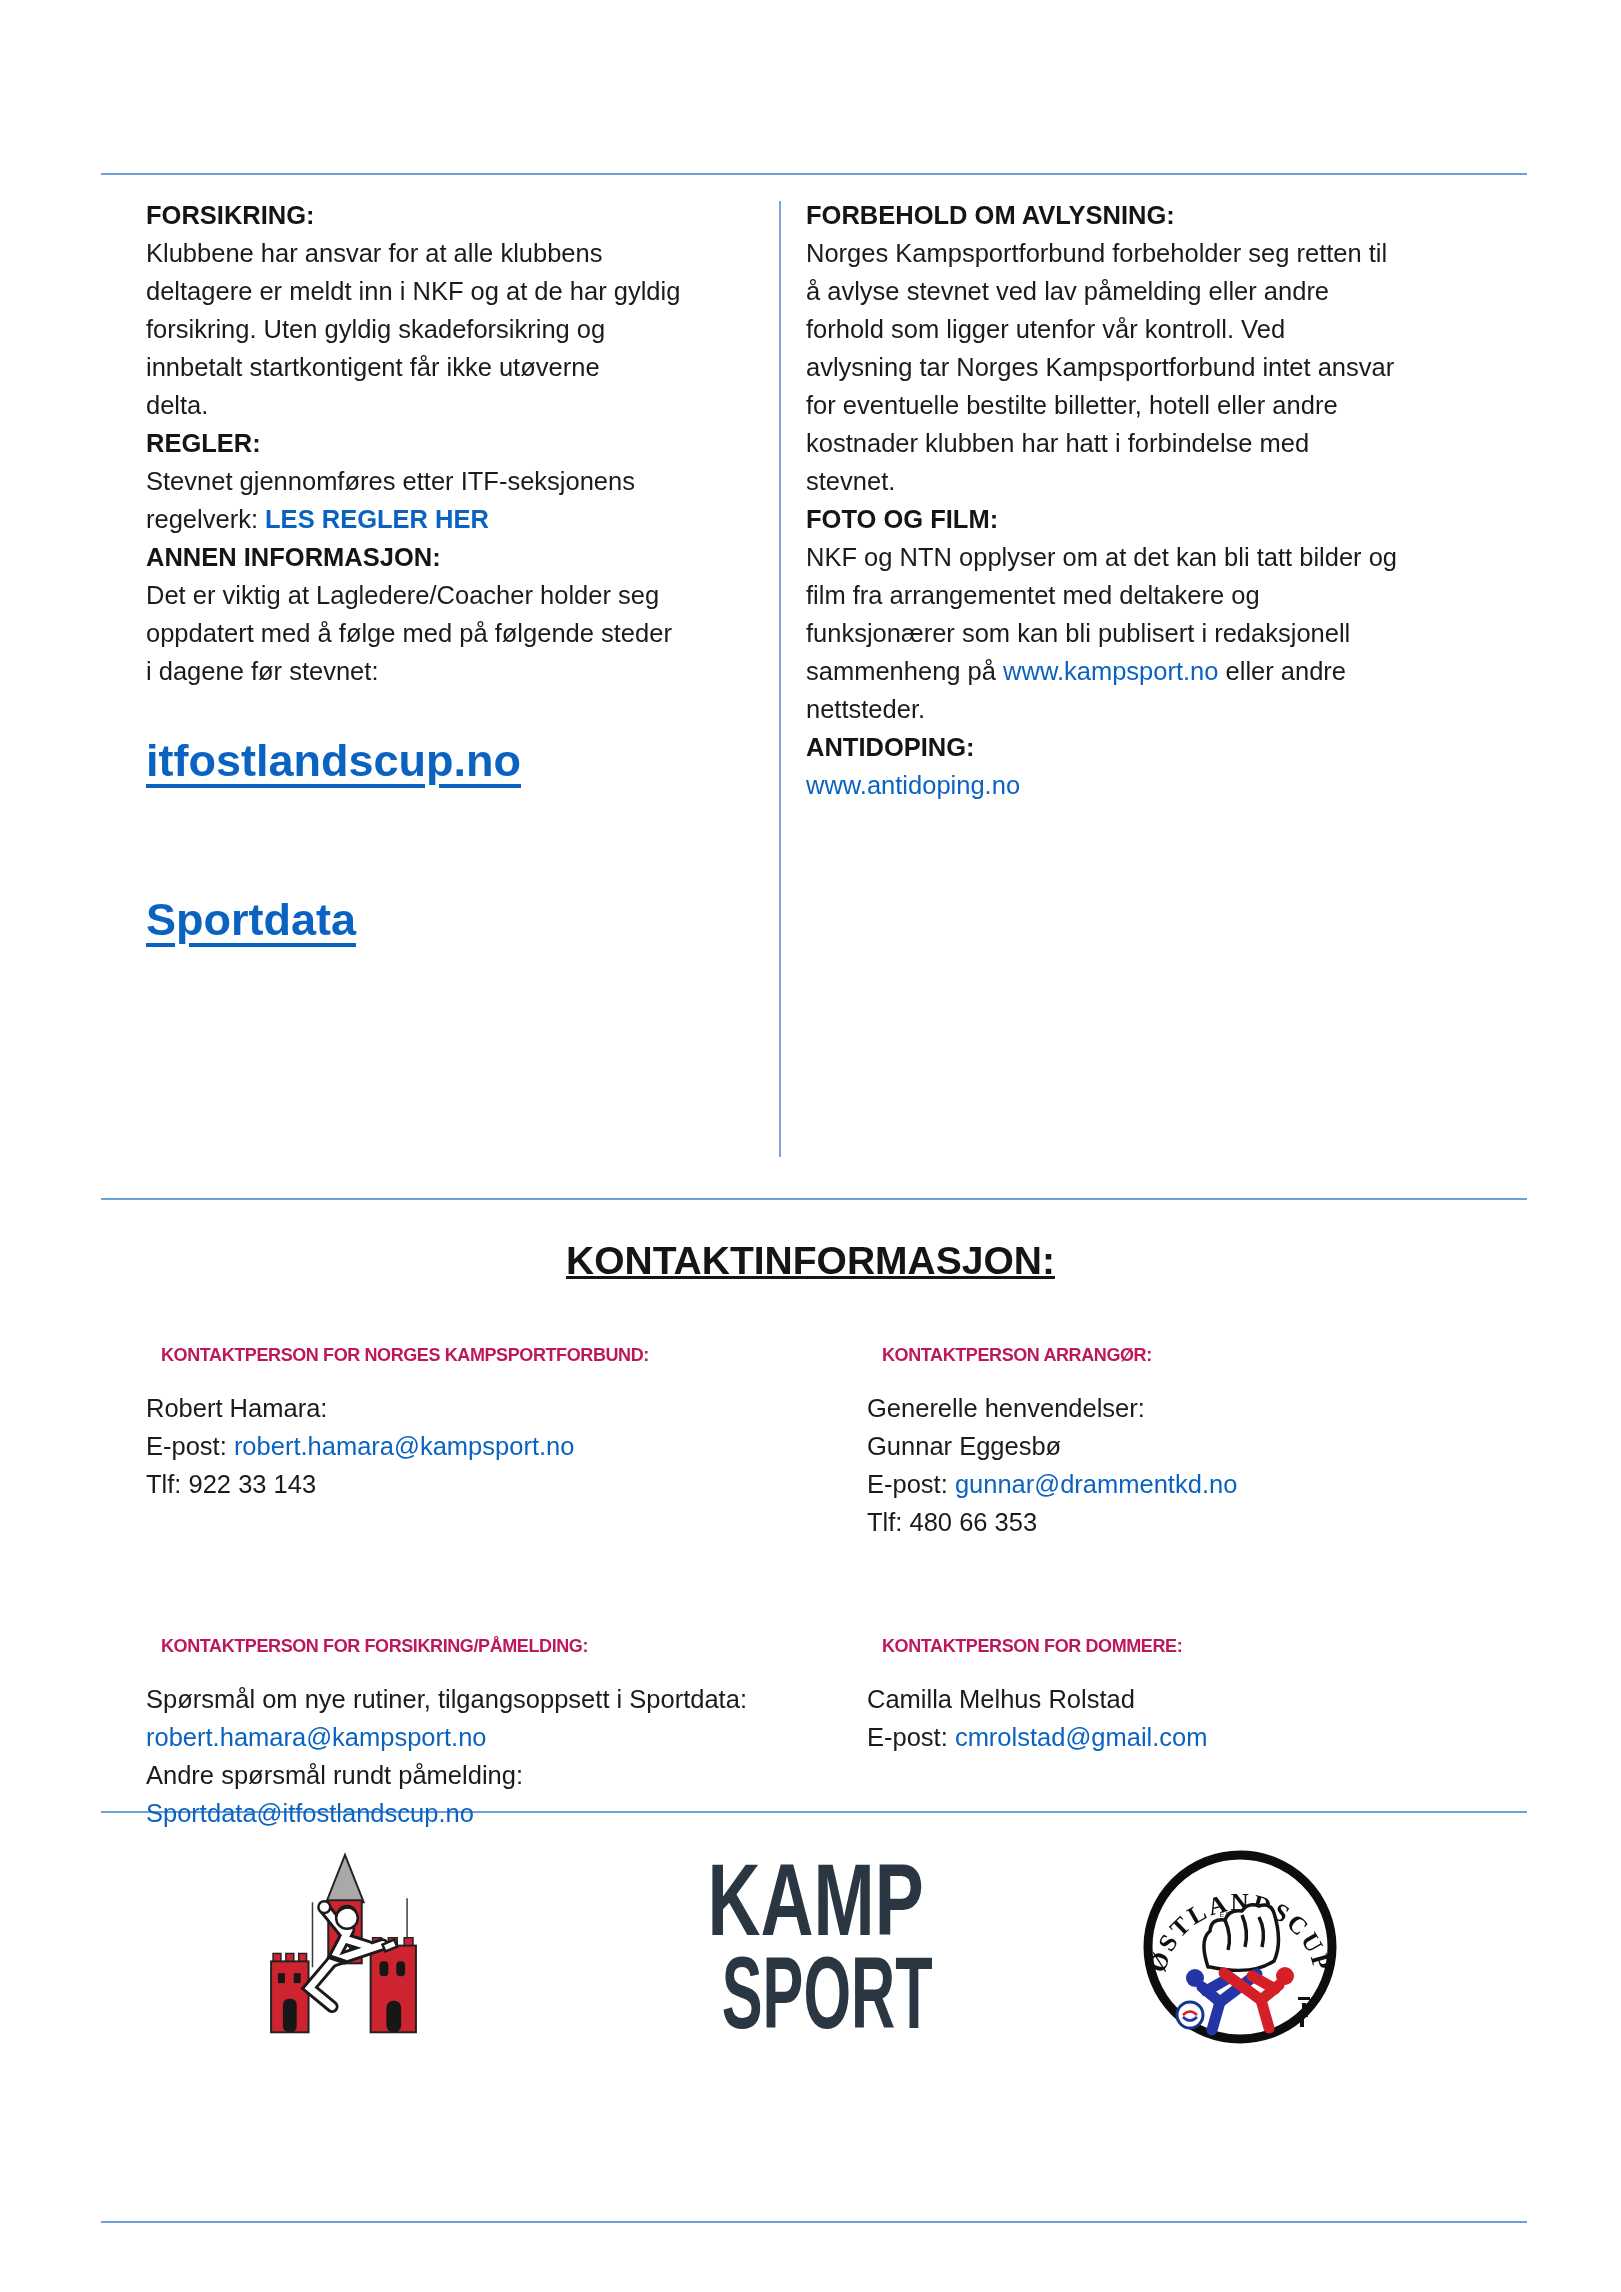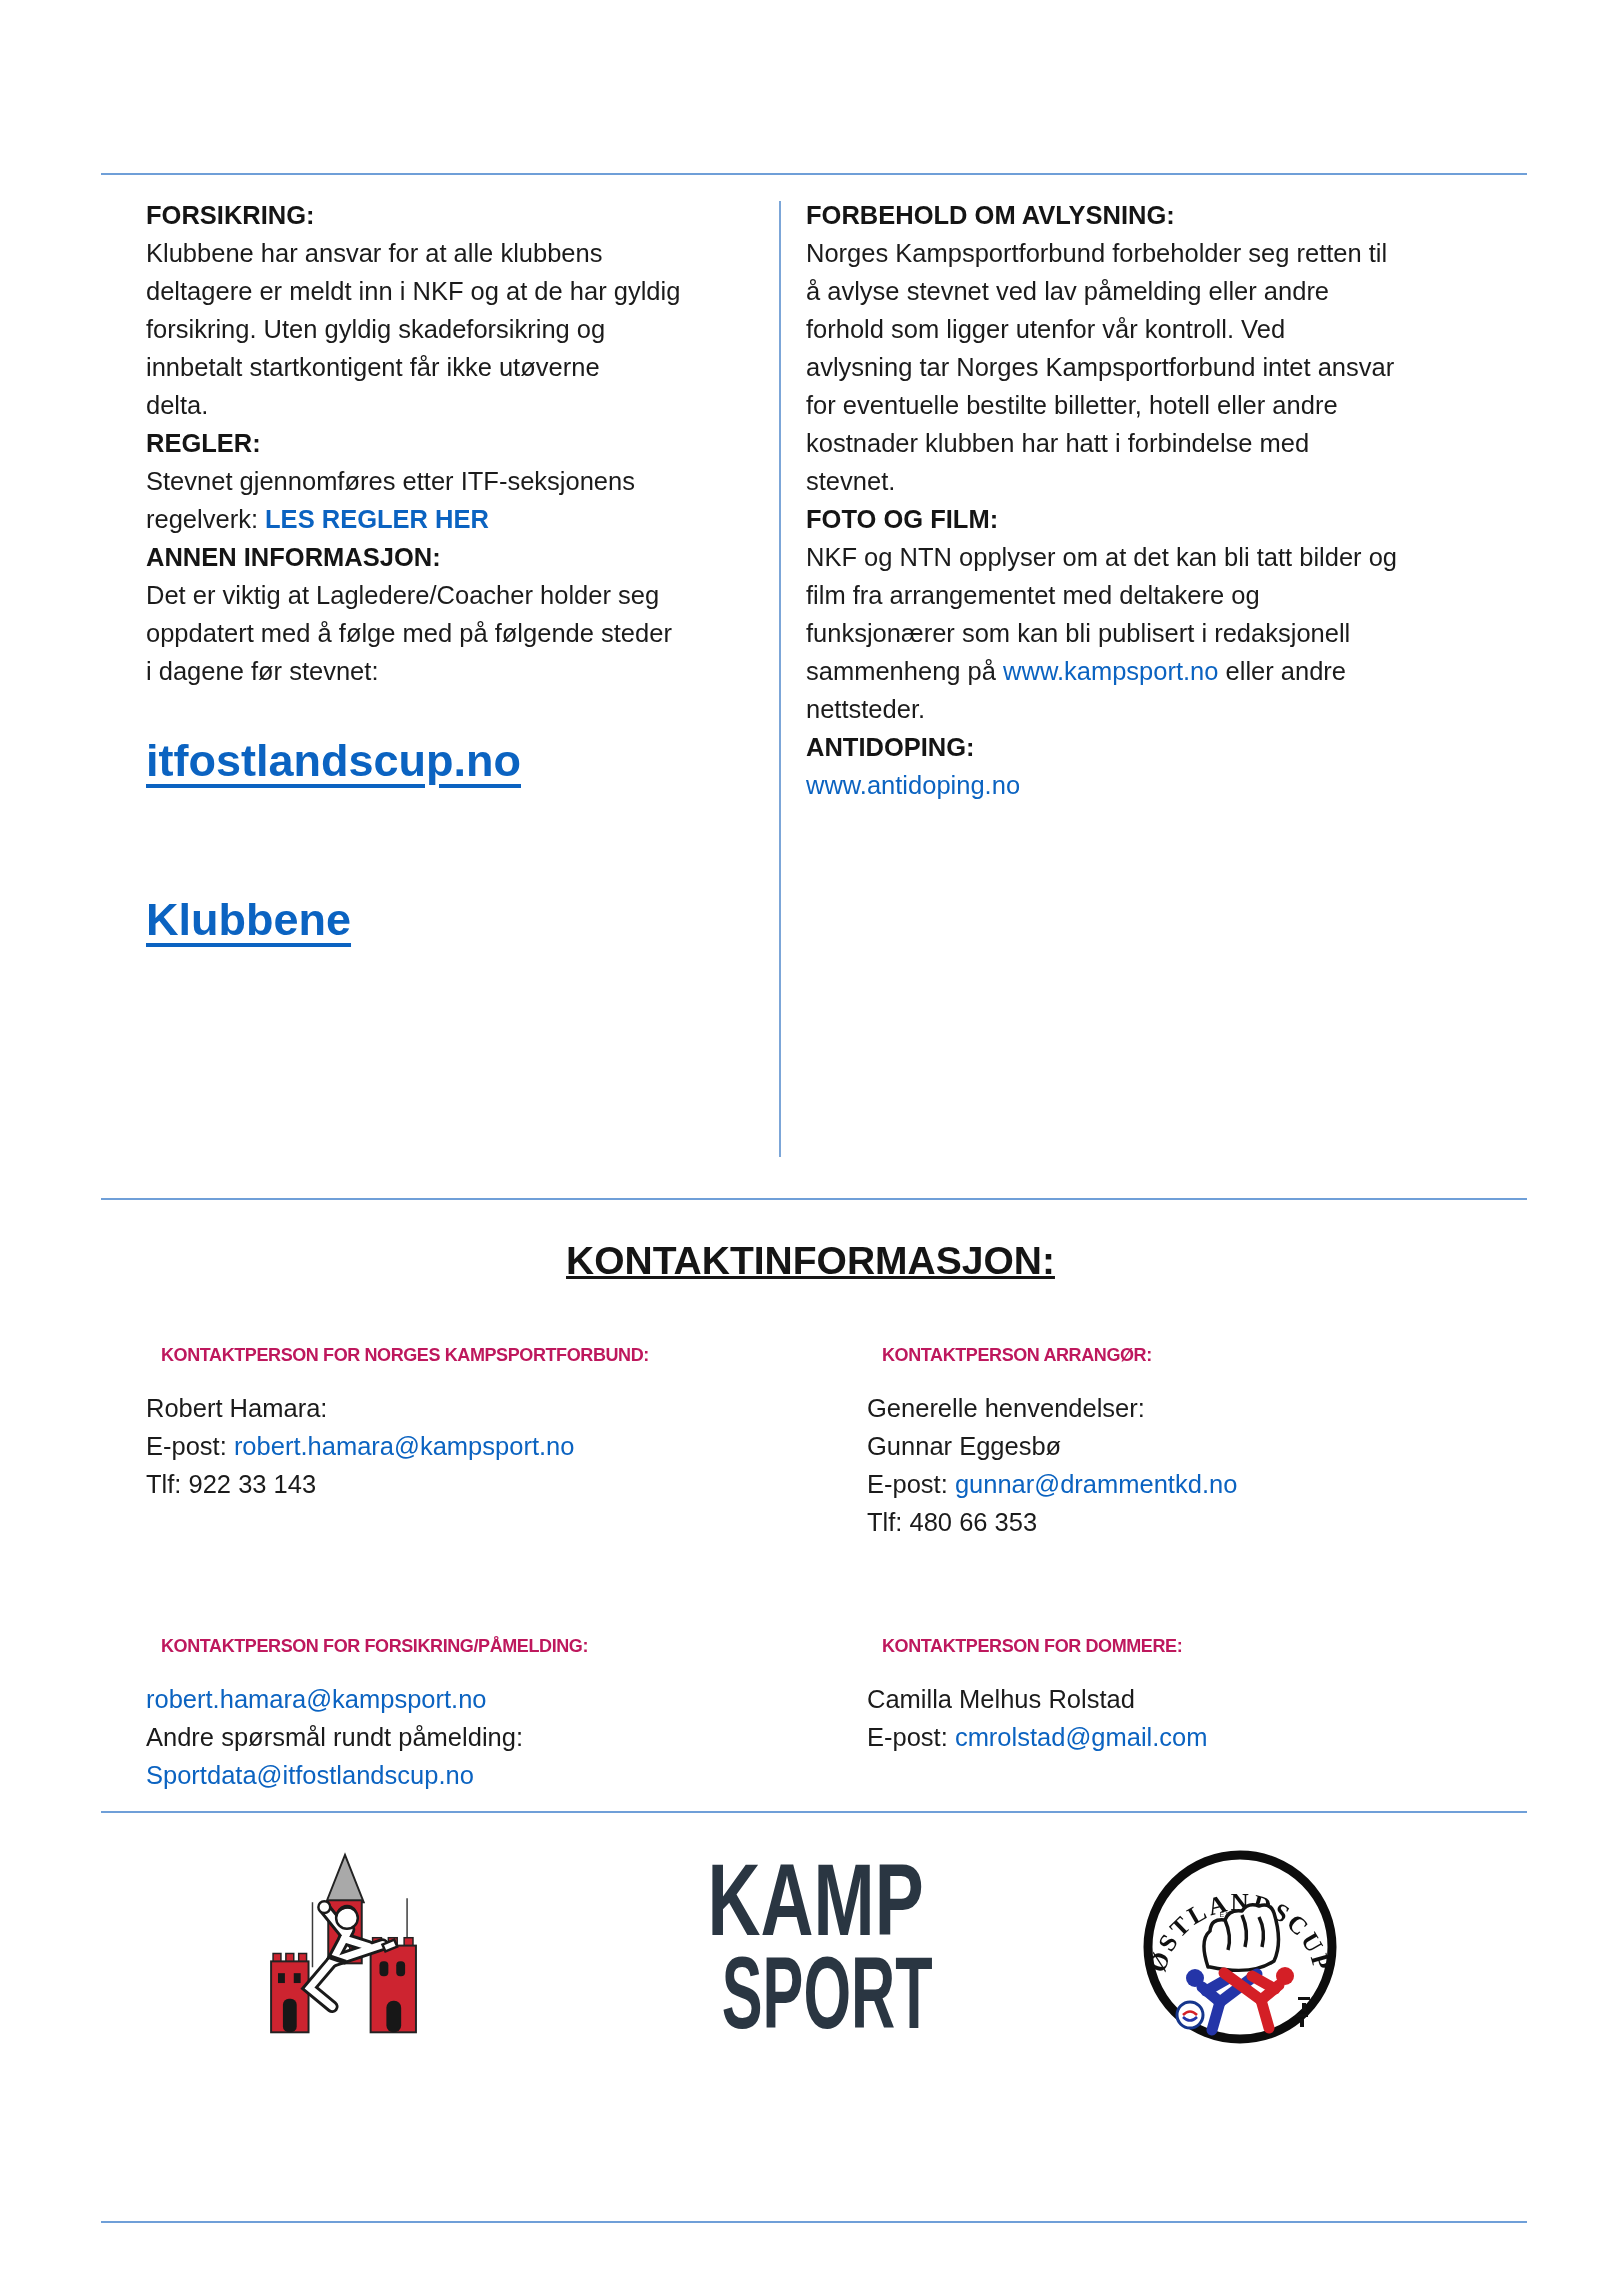--- a/index.html
+++ b/index.html
@@ -76,21 +76,21 @@
   <h3 class="sect gap-b">REGLER:</h3>
   <p class="para gap-b"><span>Stevnet gjennomføres etter ITF-seksjonens
 regelverk: </span><a class="link strong-link">LES REGLER HER</a></p>
 
   <h3 class="sect gap-b">ANNEN INFORMASJON:</h3>
   <p class="para">Det er viktig at Lagledere/Coacher holder seg
 oppdatert med å følge med på følgende steder
 i dagene før stevnet:</p>
 
   <div class="big-row1"><a class="big-link">itfostlandscup.no</a></div>
-  <div class="big-row2"><a class="big-link">Klubbene</a></div>
+  <div class="big-row2"><a class="big-link">Sportdata</a></div>
 </div>
 
 <div class="col col-right">
   <h3 class="sect gap-b">FORBEHOLD OM AVLYSNING:</h3>
   <p class="para gap-b2">Norges Kampsportforbund forbeholder seg retten til
 å avlyse stevnet ved lav påmelding eller andre
 forhold som ligger utenfor vår kontroll. Ved
 avlysning tar Norges Kampsportforbund intet ansvar
 for eventuelle bestilte billetter, hotell eller andre
 kostnader klubben har hatt i forbindelse med
@@ -119,20 +119,21 @@
 <div class="cblock r1r">
   <h4>KONTAKTPERSON ARRANGØR:</h4>
   <div class="cline">Generelle henvendelser:</div>
   <div class="cline">Gunnar Eggesbø</div>
   <div class="cline"><span>E-post: </span><a class="link">gunnar@drammentkd.no</a></div>
   <div class="cline">Tlf: 480 66 353</div>
 </div>
 
 <div class="cblock r2l">
   <h4>KONTAKTPERSON FOR FORSIKRING/PÅMELDING:</h4>
+  <div class="cline">Spørsmål om nye rutiner, tilgangsoppsett i Sportdata:</div>
   <div class="cline"><a class="link">robert.hamara@kampsport.no</a></div>
   <div class="cline">Andre spørsmål rundt påmelding:</div>
   <div class="cline"><a class="link">Sportdata@itfostlandscup.no</a></div>
 </div>
 
 <div class="cblock r2r">
   <h4>KONTAKTPERSON FOR DOMMERE:</h4>
   <div class="cline">Camilla Melhus Rolstad</div>
   <div class="cline"><span>E-post: </span><a class="link">cmrolstad@gmail.com</a></div>
 </div>

